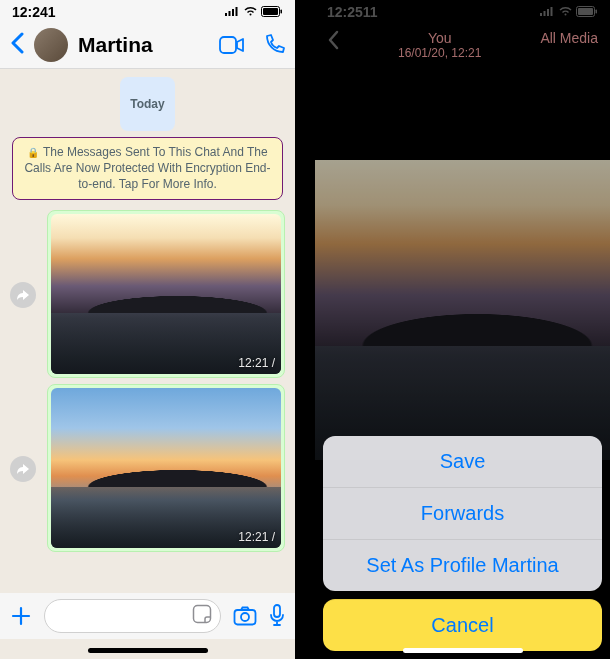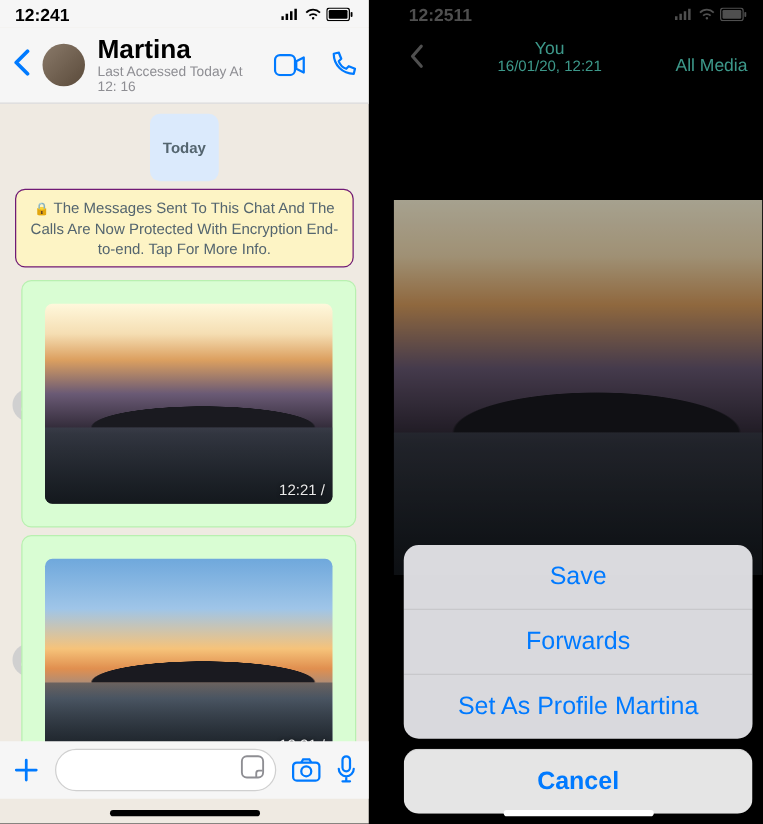--- a/index.html
+++ b/index.html
@@ -20,48 +20,48 @@
   .header-actions { display: flex; align-items: center; gap: 18px; }
   .icon { color: #007aff; display: inline-flex; }
 
   .date-pill { display: block; margin: 8px auto 6px; width: fit-content; background: #dbeafc; color: #54656f; font-size: 12px; font-weight: 600; padding: 20px 10px; border-radius: 8px; }
 
   .encryption { margin: 0 12px 8px; background: #fdf4c5; border: 1px solid #701a75; border-radius: 8px; padding: 6px 10px; font-size: 12px; color: #54656f; text-align: center; line-height: 1.35; }
   .lock-mini { font-size: 10px; }
 
   .msg-row { position: relative; display: flex; justify-content: flex-end; padding: 2px 10px 4px 44px; }
   .fwd-circle { position: absolute; left: 10px; top: 50%; transform: translateY(-50%); width: 26px; height: 26px; border-radius: 50%; background: #d0d0d0; display: flex; align-items: center; justify-content: center; color: #fff; }
-  .bubble { background: #d9fdd3; border-radius: 8px; padding: 18px; border: 1px solid #b8f0b0; position: relative; }
+  .bubble { background: #d9fdd3; border-radius: 8px; padding: 3px; border: 1px solid #b8f0b0; position: relative; }
   .photo { width: 230px; height: 160px; border-radius: 6px; overflow: hidden; position: relative; }
   .sky-a { background: linear-gradient(to bottom,#fff8dc 0%,#f5deb3 15%,#dca060 28%,#6a5a75 45%,#2a2430 65%,#121218 100%); }
   .sky-b { background: linear-gradient(to bottom,#6fa8dc 0%,#9fc5e8 25%,#f6c37a 45%,#e08f4f 55%,#7a8aa0 70%,#2a3440 100%); }
   .mountain { position: absolute; bottom: 38%; left: 0; right: 0; height: 32%; background: radial-gradient(ellipse 70% 60% at 55% 100%, #1a1a20 55%, transparent 56%); }
   .sea { position: absolute; bottom: 0; left: 0; right: 0; height: 38%; background: linear-gradient(to bottom, rgba(60,70,80,0.6), rgba(20,25,30,0.9)); }
   .ts { position: absolute; right: 6px; bottom: 4px; color: #e9e9e9; font-size: 12px; text-shadow: 0 0 3px rgba(0,0,0,0.8); }
 
   .input-bar { position: absolute; bottom: 20px; left: 0; right: 0; display: flex; align-items: center; gap: 12px; padding: 6px 10px; background: #f6f6f6; }
   .text-input { flex: 1; height: 34px; border-radius: 17px; border: 1px solid #d0d0d0; background: #fff; padding: 0 34px 0 12px; position: relative; }
   .sticker-in { position: absolute; right: 8px; top: 50%; transform: translateY(-50%); color: #8e8e93; }
   .home-indicator { position: absolute; bottom: 6px; left: 50%; transform: translateX(-50%); width: 120px; height: 5px; background: #000; border-radius: 3px; }
 
   
   .right { background: #000; margin-left: 20px; }
   .dim { position: absolute; inset: 0; background: rgba(0,0,0,0.35); pointer-events: none; }
   .status-light { color: #7a7a7a; background: transparent; }
-  .media-header { display: flex; align-items: flex-end; justify-content: space-between; padding: 8px 12px 10px; color: #5eead4; }
+  .media-header { display: flex; align-items: flex-start; justify-content: space-between; padding: 8px 12px 10px; color: #fca5a5; }
   .media-header .center { text-align: center; font-size: 12px; }
   .media-header .center .who { font-size: 14px; font-weight: 500; }
   .viewer-img { position: absolute; top: 160px; left: 0; right: 0; height: 300px; }
   .viewer-img .sky-a { width: 100%; height: 100%; position: relative; }
 
   .action-sheet { position: absolute; bottom: 8px; left: 8px; right: 8px; }
   .sheet-group { background: rgba(235,235,240,0.92); border-radius: 12px; overflow: hidden; margin-bottom: 8px; }
   .sheet-btn { text-align: center; padding: 14px 0; font-size: 20px; color: #007aff; border-top: 1px solid rgba(0,0,0,0.08); }
   .sheet-btn:first-child { border-top: none; }
-  .cancel { background: #e5e5e5; border-radius: 12px; font-weight: 700; }
+  .cancel { background: #fde047; border-radius: 12px; font-weight: 400; }
 </style>
 </head>
 <body>
 
 <div class="screen left">
 
   <div class="status-bar">
     <span>12:241</span>
     <span class="status-icons">
       <span>
@@ -89,21 +89,20 @@
 
   <div class="chat-header">
     <span class="back">
       <svg width="14" height="22" viewBox="0 0 14 22">
           <path d="M12 2L3 11l9 9" stroke="#007aff" stroke-width="3" fill="none" stroke-linecap="round" stroke-linejoin="round"></path>
         </svg>
     </span>
     <div class="avatar"></div>
     <div class="contact-info">
       <div class="contact-name">Martina</div>
-      <div class="last-access">Last Accessed Today At 12: 16</div>
     </div>
     <div class="header-actions">
       <span class="icon">
         <svg width="26" height="18" viewBox="0 0 26 18">
             <rect x="1" y="1" width="16" height="16" rx="4" fill="none" stroke="#007aff" stroke-width="1.8"></rect>
             <path d="M18 6l6-3v12l-6-3z" fill="none" stroke="#007aff" stroke-width="1.8" stroke-linejoin="round"></path>
           </svg>
       </span>
       <span class="icon">
         <svg width="22" height="22" viewBox="0 0 22 22">

